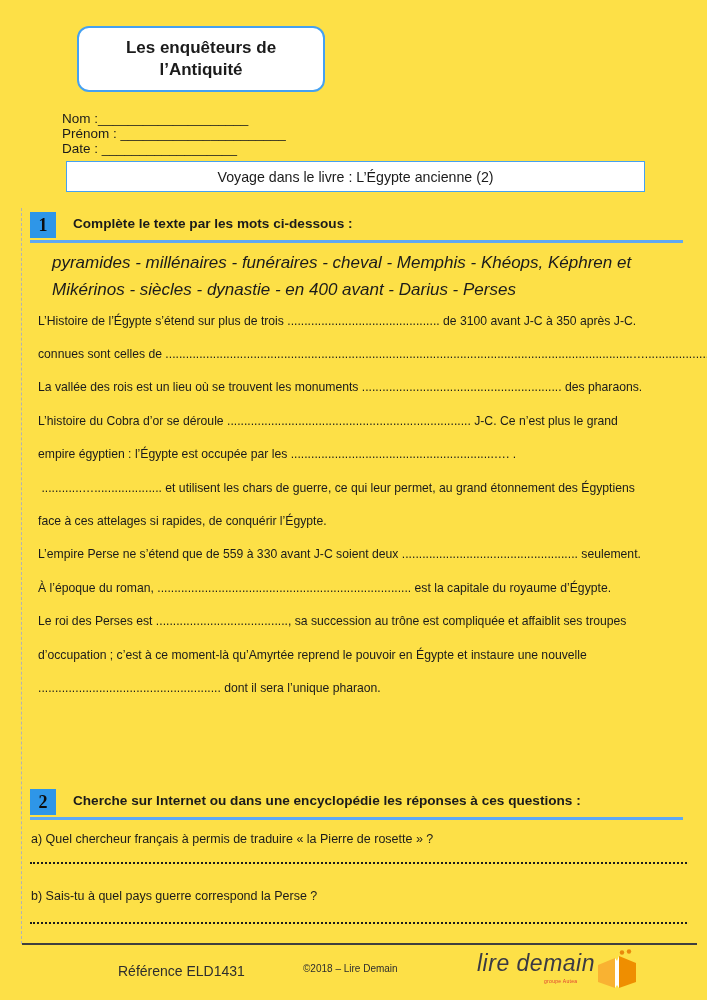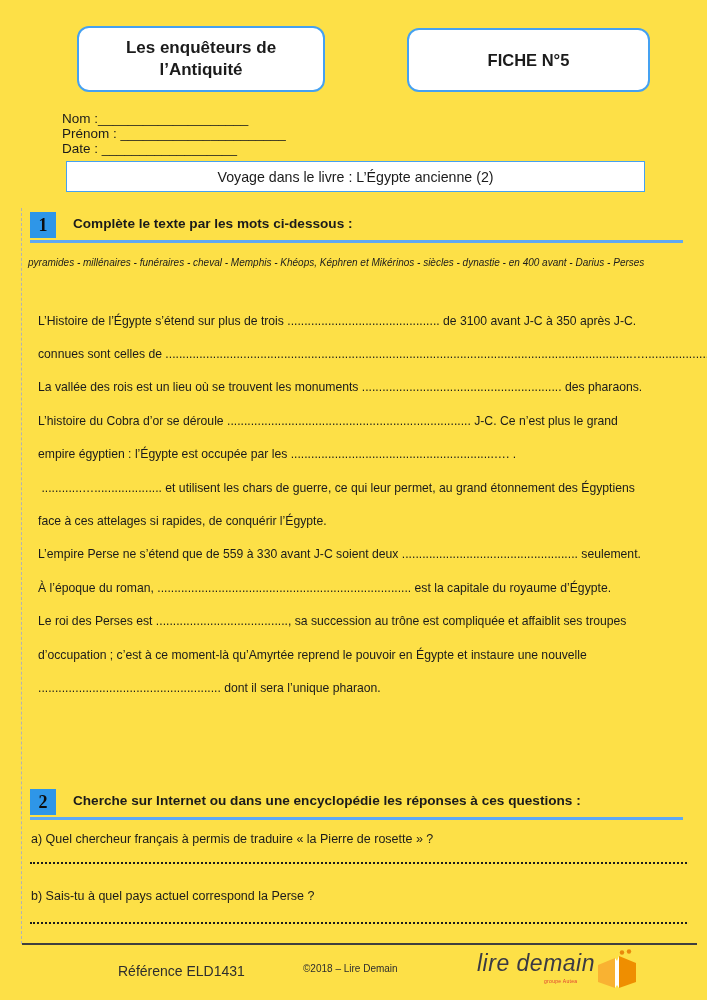--- a/index.html
+++ b/index.html
@@ -33,21 +33,21 @@
   }
   .sec1-square{left:30px;top:212px;}
   .sec2-square{left:30px;top:789px;}
   .sec-label{position:absolute;font-weight:bold;font-size:13.6px;}
   .sec1-label{left:73px;top:216px;}
   .sec2-label{left:73px;top:793px;}
   .sec-rule{position:absolute;height:3px;background:#5fa9f2;}
   .sec1-rule{left:30px;top:240px;width:653px;}
   .sec2-rule{left:30px;top:817px;width:653px;}
   
-  .word-bank{position:absolute;left:28px;top:249px;width:648px;font-style:italic;font-size:10px;line-height:27px;}
+  .word-bank{position:absolute;left:52px;top:249px;width:648px;font-style:italic;font-size:17px;line-height:27px;}
   .fill-text{position:absolute;left:38px;top:304px;width:660px;font-size:12.2px;text-align:center;}
   .fill-line{height:33.4px;display:flex;align-items:center;white-space:pre;}
   
   .question{position:absolute;left:31px;font-size:12.5px;white-space:pre;}
   .question-a{top:832px;}
   .question-b{top:889px;}
   .answer-line{position:absolute;left:30px;width:657px;height:0;border-bottom:2px dotted #1c1c1c;}
   .answer-a{top:862px;}
   .answer-b{top:922px;}
   
@@ -63,23 +63,20 @@
   .logo-book{position:absolute;left:118px;top:2px;}
 </style>
 </head>
 <body>
 
 <div class="page">
 
   <div class="badge badge-left">
     <span>Les enquêteurs de</span>
     <span>l’Antiquité</span>
-  </div>
-  <div class="badge badge-right">
-    <span>FICHE N°5</span>
   </div>
 
   <div class="name-row">
     <span><span class="lbl">Nom :</span><span>____________________</span></span>
     <span><span class="lbl">Prénom : </span><span>______________________</span></span>
     <span><span class="lbl">Date : </span><span>__________________</span></span>
   </div>
 
   <div class="title-box">
     <span>Voyage dans le livre : L’Égypte ancienne (2)</span>
@@ -111,21 +108,21 @@
   </div>
 
   <div class="sec-square sec2-square">
     <span>2</span>
   </div>
   <div class="sec-label sec2-label">Cherche sur Internet ou dans une encyclopédie les réponses à ces questions :</div>
   <div class="sec-rule sec2-rule"></div>
 
   <div class="question question-a">a) Quel chercheur français à permis de traduire « la Pierre de rosette » ?</div>
   <div class="answer-line answer-a"></div>
-  <div class="question question-b">b) Sais-tu à quel pays actuel correspond la Perse ?</div>
+  <div class="question question-b">b) Sais-tu à quel pays guerre correspond la Perse ?</div>
   <div class="answer-line answer-b"></div>
 
   <div class="footer-rule"></div>
   <div class="footer-ref">Référence ELD1431</div>
   <div class="footer-copy">©2018 – Lire Demain</div>
 
   <div class="logo">
     <span class="logo-text">lire demain</span>
     <span class="logo-sub">groupe Autea</span>
     <span class="logo-book">

